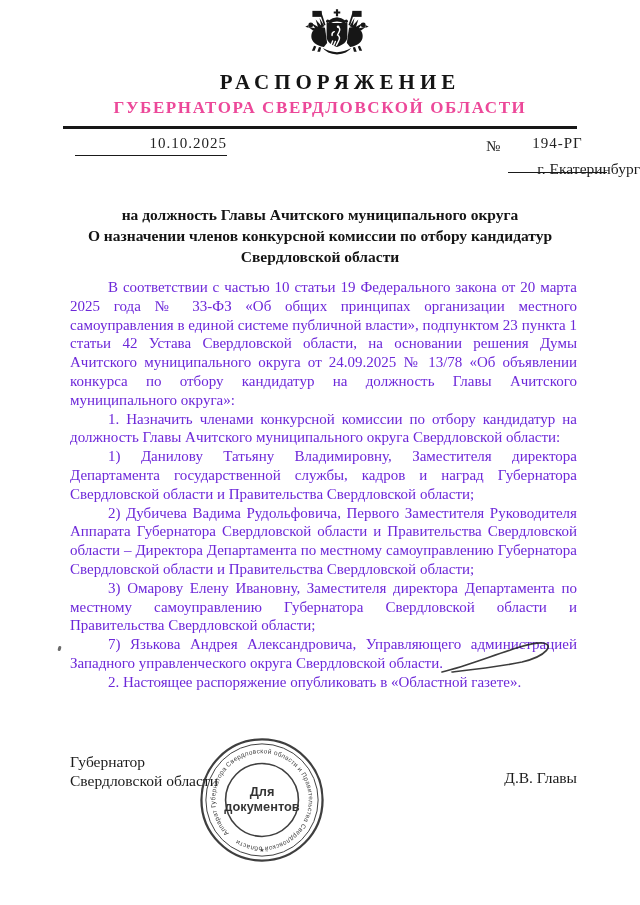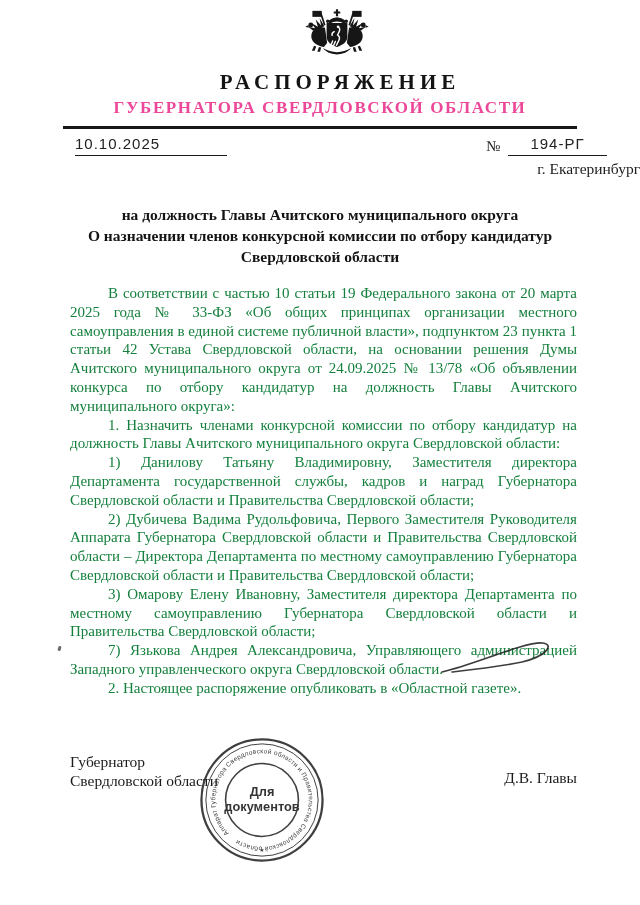--- a/index.html
+++ b/index.html
@@ -24,52 +24,52 @@
     text-align:center;font-weight:bold;font-size:17px;
     letter-spacing:1.6px;color:#ec4899;
   }
   .header-rule{
     position:absolute;left:63px;top:126px;width:514px;height:3px;
     background:#171717;
   }
   .meta-row{position:absolute;left:0;top:135px;width:640px;height:24px;}
   .doc-date{
     position:absolute;left:75px;top:0;width:152px;
-    text-align:left;
-    font-family:Liberation Sans, sans-serif;
+    text-align:right;
+    font-family:Liberation Serif, serif;
     font-size:15px;letter-spacing:1px;
     border-bottom:1.5px solid #1a1a1a;
     padding-bottom:3px;color:#222;
   }
   .doc-no-sign{
     position:absolute;left:486px;top:3px;font-size:15px;
     font-family:"Liberation Serif", serif;color:#222;
   }
   .doc-no{
     position:absolute;left:508px;top:0;width:99px;
     text-align:center;
-    font-family:Liberation Sans, sans-serif;
+    font-family:Liberation Serif, serif;
     font-size:15px;letter-spacing:1px;
     border-bottom:1.5px solid #1a1a1a;
-    padding-bottom:3px;color:#222;
+    padding-bottom:20px;color:#222;
   }
   .doc-city{
     position:absolute;left:0;top:160px;width:640px;
     text-align:right;font-size:15.5px;color:#1c1c1c;
   }
   
   .subject{
     position:absolute;left:66px;top:204px;width:508px;
     text-align:center;font-weight:bold;font-size:15.5px;
     line-height:21px;color:#141414;
   }
   
   .body-text{
-    position:absolute;left:70px;top:284px;width:507px;
-    font-size:15px;line-height:18.8px;color:#15803d;
+    position:absolute;left:70px;top:278px;width:507px;
+    font-size:15px;line-height:18.8px;color:#6d28d9;
     text-align:justify;
   }
   .body-text p{margin:0;text-indent:38px;}
   
   .sig-position{
     position:absolute;left:70px;top:752px;
     font-size:15.5px;line-height:19px;color:#1b1b1b;
   }
   .sig-name{
     position:absolute;right:63px;top:769px;

